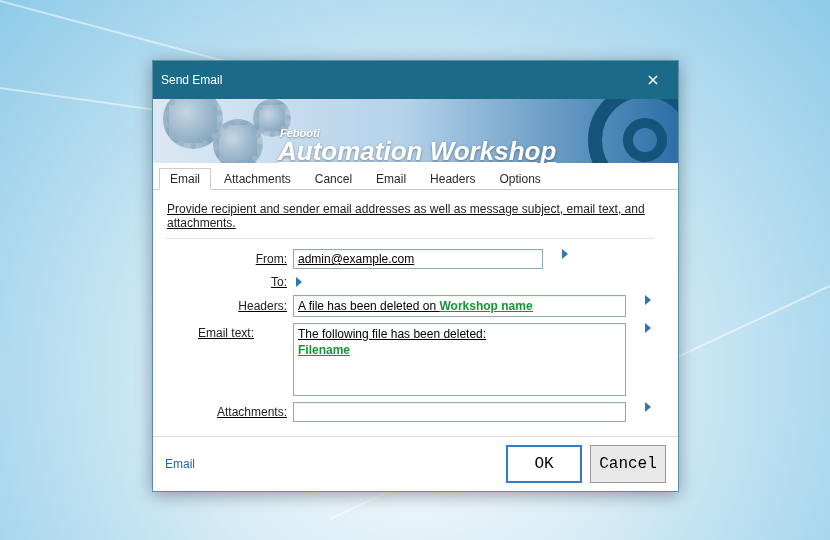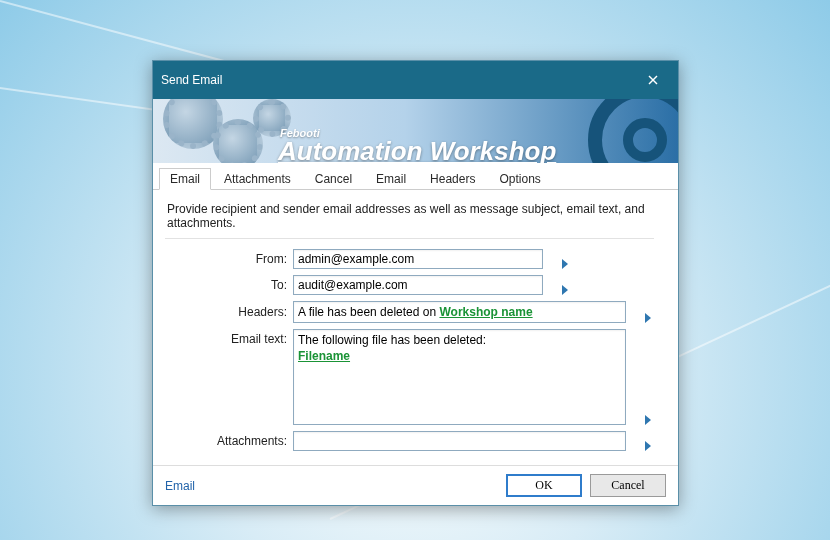--- a/index.html
+++ b/index.html
@@ -143,64 +143,65 @@
     top: 1px;
   }
   .tab.active {
     border-color: #ccc;
     background: #fff;
     border-bottom: 1px solid #fff;
   }
 
   .content {
     padding: 8px 24px 8px 12px;
+    text-decoration: underline;
   }
   .instruction {
     padding: 4px 2px 8px 2px;
     color: #222;
     border-bottom: 1px solid #e2e2e2;
     margin-bottom: 10px;
   }
 
   .row {
     display: flex;
     align-items: center;
     margin-bottom: 6px;
   }
   .row.align-top { align-items: flex-start; }
   .row label {
     width: 128px;
     text-align: right;
     padding-right: 6px;
     color: #222;
   }
-  .row.align-top label { padding-top: 3px; }
+  .row.align-top label { padding-top: 3px; text-align: center; }
   .field-wrap {
     flex: 1;
     display: flex;
-    align-items: flex-end;
+    align-items: flex-start;
     gap: 16px;
   }
   .field, .field-box {
     border: 1px solid #8faabf;
     background: #fff;
     font-family: inherit;
     font-size: 12px;
     padding: 2px 4px;
     box-shadow: inset 0 1px 2px rgba(0,0,0,0.06);
   }
   .field { flex: 1; height: 20px; }
   .field.narrow { max-width: 250px; }
   .field-box {
     flex: 1;
     min-height: 22px;
     line-height: 16px;
   }
   .field-box.multi {
-    height: 96px;
+    height: 73px;
     overflow: auto;
   }
   .variable {
     color: #1a9336;
     font-weight: 600;
     text-decoration: underline;
     cursor: pointer;
   }
 
   .arrow-btn {
@@ -219,25 +220,25 @@
     align-items: center;
     gap: 8px;
   }
   .footer .link {
     color: #2364aa;
     cursor: pointer;
   }
   .footer .spacer { flex: 1; }
   .btn {
     min-width: 76px;
-    height: 23px;
+    height: 38px;
     border: 1px solid #9a9a9a;
     background: #e8e8e8;
-    font-family: Liberation Serif, serif;
-    font-size: 12px;
+    font-family: Liberation Mono, monospace;
+    font-size: 16px;
     cursor: pointer;
   }
   .btn.primary {
     border: 2px solid #2f7ccb;
     background: #fff;
   }
 </style>
 </head>
 <body>
 
@@ -293,21 +294,20 @@
           <svg width="6" height="10" viewBox="0 0 6 10">
               <path d="M0 0 L6 5 L0 10 Z"></path>
             </svg>
         </div>
       </div>
     </div>
 
     <div class="row">
       <label>To:</label>
       <div class="field-wrap">
-        <input class="field narrow" type="text" value="audit@example.com" style="">
         <div class="arrow-btn">
           <svg width="6" height="10" viewBox="0 0 6 10">
               <path d="M0 0 L6 5 L0 10 Z"></path>
             </svg>
         </div>
       </div>
     </div>
 
     <div class="row">
       <label>Headers:</label>

